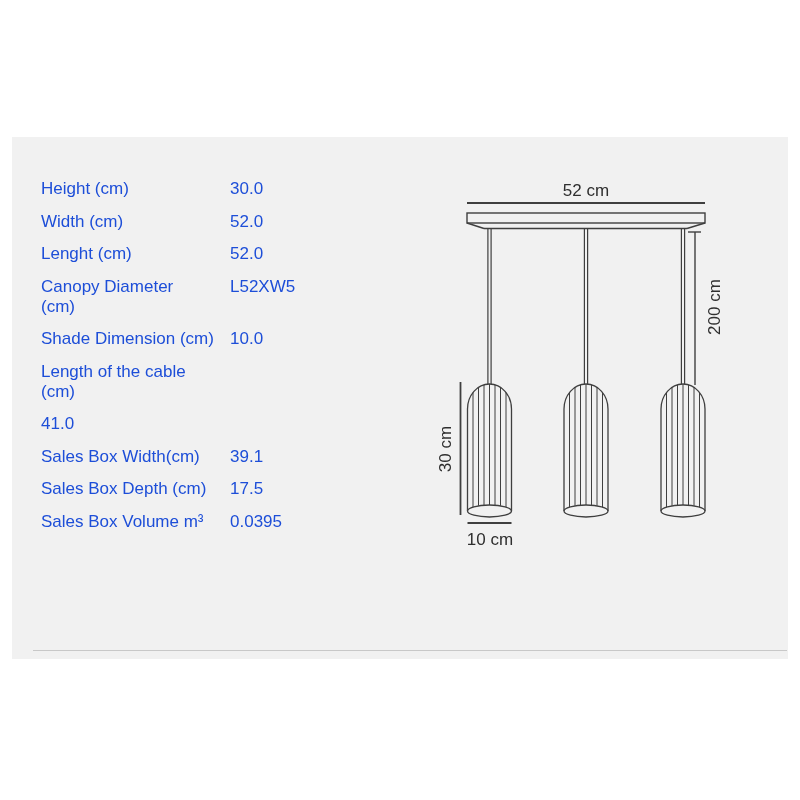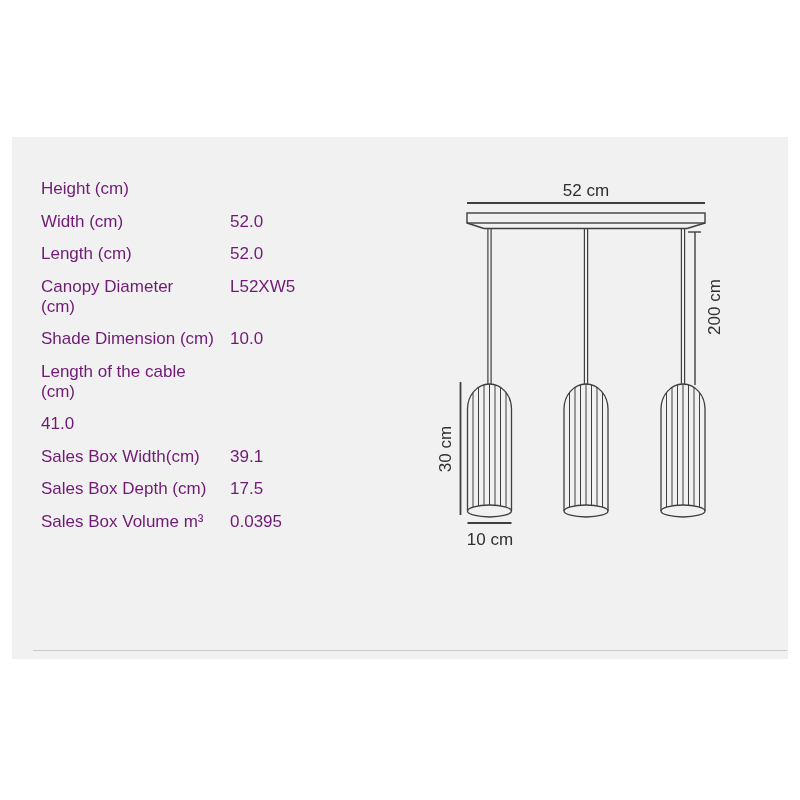--- a/index.html
+++ b/index.html
@@ -22,21 +22,21 @@
     width: 365px;
     display: flex;
     flex-direction: column;
     row-gap: 12.5px;
   }
   .spec-row {
     display: flex;
     align-items: flex-start;
     font-size: 17px;
     line-height: 20px;
-    color: #701a75;
+    color: #1d4ed8;
   }
   .spec-label {
     width: 189px;
     flex: 0 0 189px;
     white-space: pre-line;
   }
   .spec-value {
     flex: 1;
   }
   .diagram-wrap {
@@ -65,27 +65,28 @@
   }
 </style>
 </head>
 <body>
 
 <div class="panel">
 
   <div class="spec-table">
     <div class="spec-row">
       <div class="spec-label">Height (cm)</div>
+      <div class="spec-value">30.0</div>
     </div>
     <div class="spec-row">
       <div class="spec-label">Width (cm)</div>
       <div class="spec-value">52.0</div>
     </div>
     <div class="spec-row">
-      <div class="spec-label">Length (cm)</div>
+      <div class="spec-label">Lenght (cm)</div>
       <div class="spec-value">52.0</div>
     </div>
     <div class="spec-row">
       <div class="spec-label">Canopy Diameter
 (cm)</div>
       <div class="spec-value">L52XW5</div>
     </div>
     <div class="spec-row">
       <div class="spec-label">Shade Dimension (cm)</div>
       <div class="spec-value">10.0</div>

